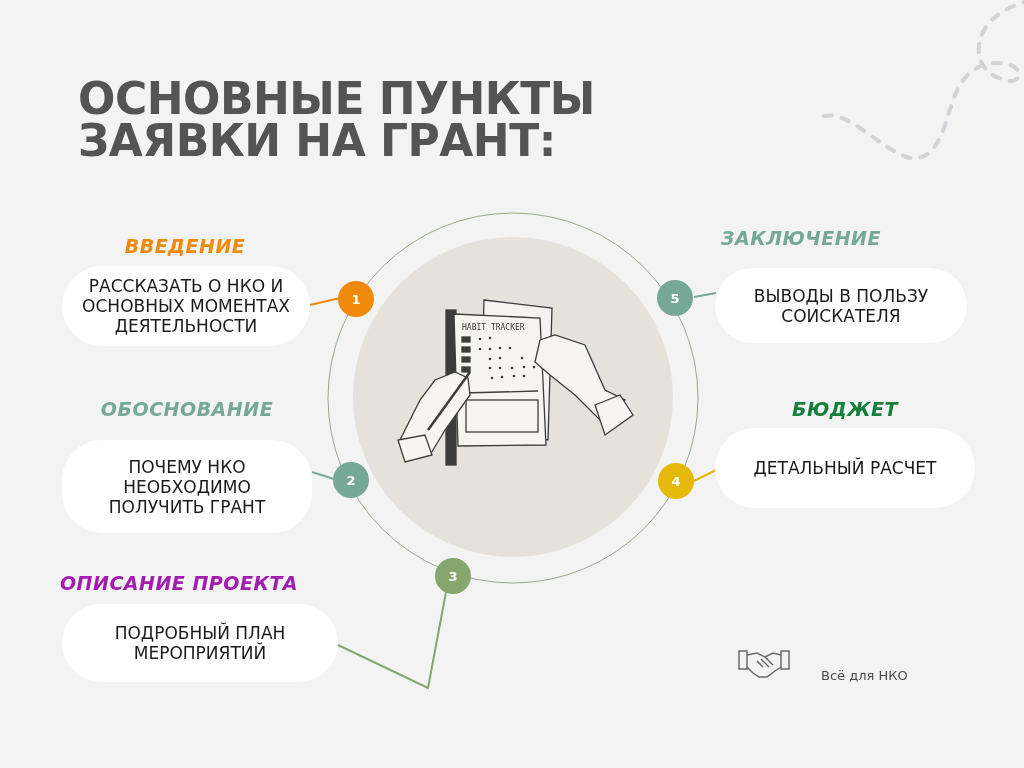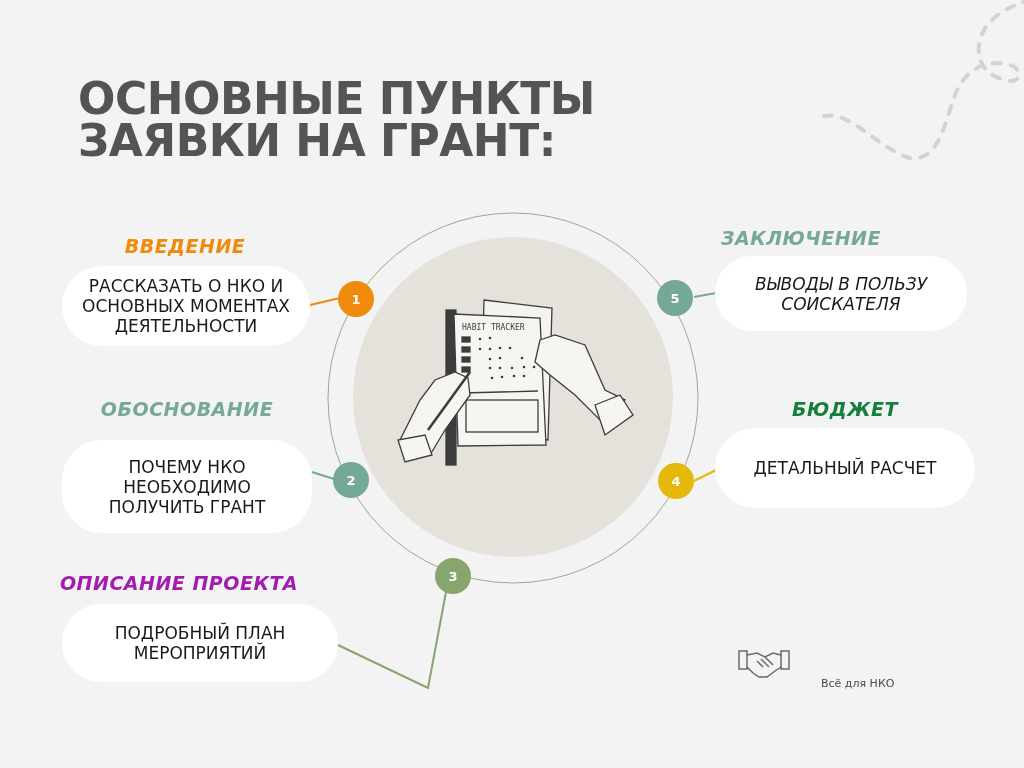--- a/index.html
+++ b/index.html
@@ -10,21 +10,21 @@
   .bg-svg { position:absolute; left:0; top:0; }
   .heading { position:absolute; font-weight:bold; font-size:19px; letter-spacing:0.5px; text-align:center;font-style:italic; }
   .pill { position:absolute; background:#ffffff; border-radius:40px; display:flex; align-items:center;
           justify-content:center; text-align:center; font-size:17px; line-height:20px; color:#1a1a1a;
           font-family:"DejaVu Sans", sans-serif; }
   .pill span { white-space:pre-line; }
   .badge { position:absolute; width:36px; height:36px; border-radius:50%; color:#fff; font-weight:bold;
            font-size:13px; display:flex; align-items:center; justify-content:center; }
   .logo { position:absolute; left:737px; top:645px; width:200px; height:40px; }
   .logo-name { position:absolute; left:56px; top:2px; font-weight:bold; font-size:19px; color:#4b4b4b; white-space:nowrap; letter-spacing:-0.5px;}
-  .logo-tag { position:absolute; left:84px; top:32px; font-size:11px; color:#4b4b4b; white-space:nowrap; }
+  .logo-tag { position:absolute; left:84px; top:23px; font-size:13px; color:#4b4b4b; white-space:nowrap; }
 </style>
 </head>
 <body>
 
 <svg class="bg-svg" width="1024" height="768">
 
   <path d="M824,116 C850,110 880,150 910,158 C940,162 945,120 955,95 C965,70 985,58 1010,65 C1025,70 1020,85 1005,80 C985,75 975,60 980,40 C985,20 1005,8 1024,2" fill="none" stroke="#d3d2d6" stroke-width="4" stroke-dasharray="8,10" stroke-linecap="round"></path>
 
   <circle cx="513" cy="398" r="185" fill="none" stroke="#9aaa8c" stroke-width="1"></circle>
 
@@ -100,21 +100,21 @@
 </div>
 <div class="badge" style="left:435px; top:558px; background:#86a66e;">3</div>
 
 <div class="heading" style="left:716px; top:398px; width:258px; color:#15803d;">БЮДЖЕТ</div>
 <div class="pill" style="left:715px; top:428px; width:260px; height:80px;">
   <span>ДЕТАЛЬНЫЙ РАСЧЕТ</span>
 </div>
 <div class="badge" style="left:658px; top:463px; background:#e5b80a;">4</div>
 
 <div class="heading" style="left:676px; top:227px; width:250px; color:#76a898;">ЗАКЛЮЧЕНИЕ</div>
-<div class="pill" style="left:715px; top:256px; width:252px; height:75px;font-style:italic;">
+<div class="pill" style="left:715px; top:268px; width:252px; height:75px;">
   <span>ВЫВОДЫ В ПОЛЬЗУ
 СОИСКАТЕЛЯ</span>
 </div>
 <div class="badge" style="left:657px; top:280px; background:#76a898;">5</div>
 
 <div class="logo">
   <svg width="54" height="36" viewBox="0 0 54 36" style="position:absolute;left:0;top:2px;">
     <g fill="none" stroke="#6a6a6a" stroke-width="1.5">
       <rect x="2" y="4" width="8" height="18"></rect>
       <rect x="44" y="4" width="8" height="18"></rect>

